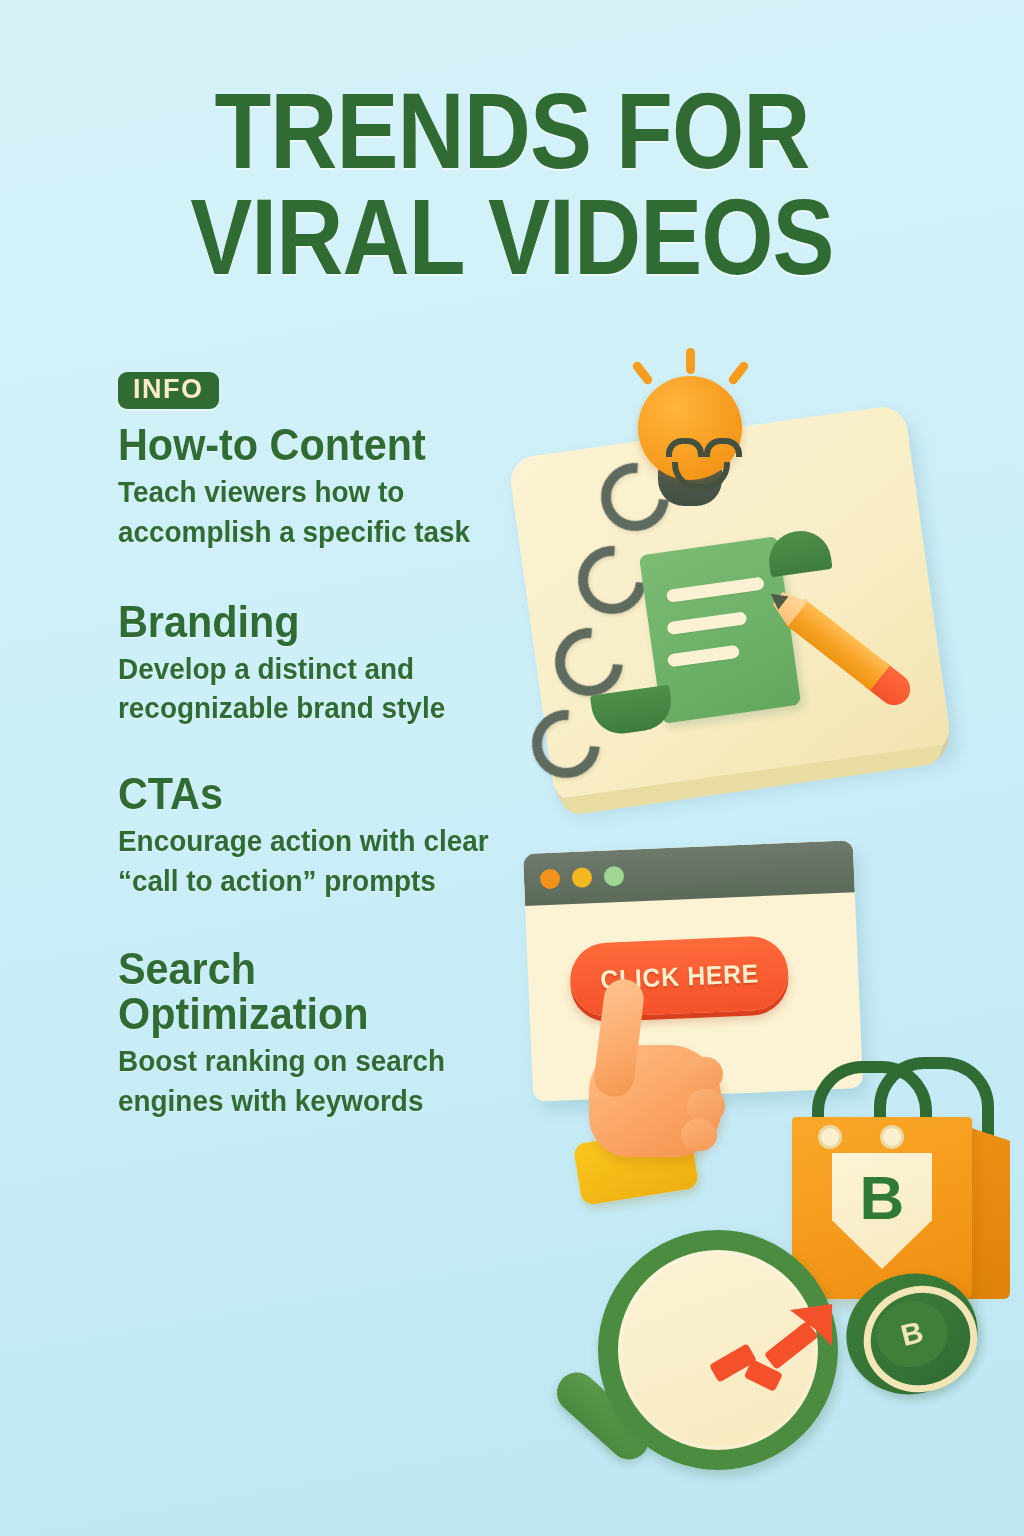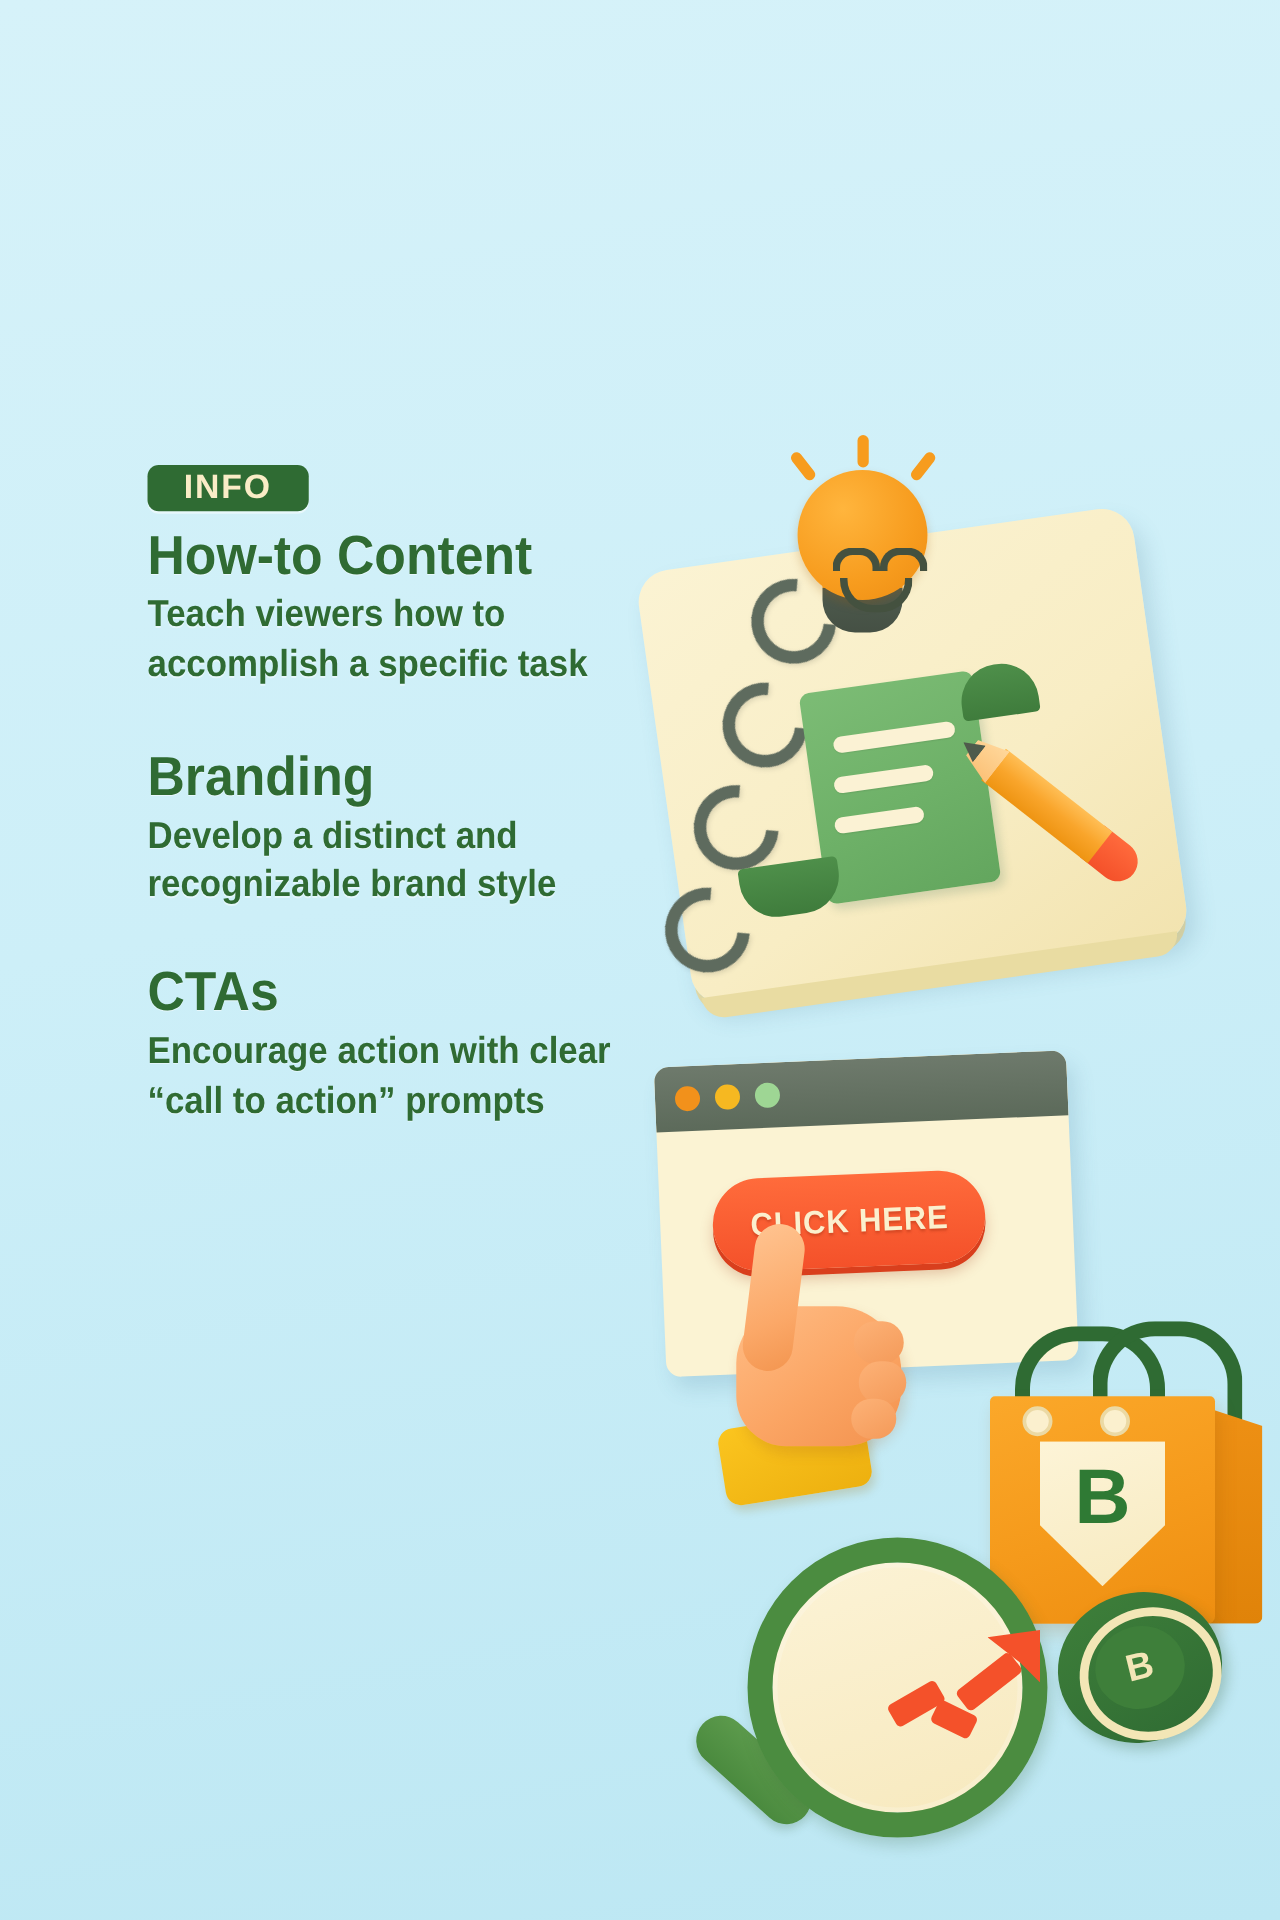--- a/index.html
+++ b/index.html
@@ -26,21 +26,21 @@
 
   
   .content{position:absolute;left:118px;top:372px;width:420px;}
   .badge{
     display:inline-block;
     background:#2F6B33;
     color:#FAECC6;
     font-weight:700;
     font-size:27px;
     letter-spacing:1.5px;
-    padding:4px 29px 6px;
+    padding:4px 15px 6px;
     border-radius:9px;
     line-height:1;
     box-shadow:0 2px 0 rgba(255,255,255,.5);
   }
   .block{margin-top:4px;}
   .block.b1{margin-top:14px;}
   .block.b2{margin-top:44px;}
   .block.b3{margin-top:48px;}
   .block.b4{margin-top:46px;}
   .heading{
@@ -275,40 +275,48 @@
     position:absolute;left:30px;top:27px;width:72px;height:66px;border-radius:50%;
     background:#3E7F3A;display:flex;align-items:center;justify-content:center;
   }
   .seal-letter{color:#F3E6B6;font-weight:700;font-size:30px;line-height:1;}
 </style>
 </head>
 <body>
 
 <div class="poster">
 
+  <div class="title-wrap">
+    <span class="title-line">TRENDS FOR</span>
+    <span class="title-line">VIRAL VIDEOS</span>
+  </div>
 
   <div class="content">
 
     <div class="badge">INFO</div>
 
     <div class="block b1">
       <p class="heading">How-to Content</p>
       <p class="desc">Teach viewers how to accomplish a specific task</p>
     </div>
 
     <div class="block b3">
       <p class="heading">Branding</p>
       <p class="desc">Develop a distinct and recognizable brand style</p>
     </div>
 
     <div class="block b2">
       <p class="heading">CTAs</p>
       <p class="desc">Encourage action with clear “call to action” prompts</p>
     </div>
 
+    <div class="block b4">
+      <p class="heading">Search Optimization</p>
+      <p class="desc">Boost ranking on search engines with keywords</p>
+    </div>
   </div>
 
   <div class="art nb-group">
     <div class="notebook"></div>
     <div class="ring r1"></div>
     <div class="ring r2"></div>
     <div class="ring r3"></div>
     <div class="ring r4"></div>
 
     <div class="scroll">

